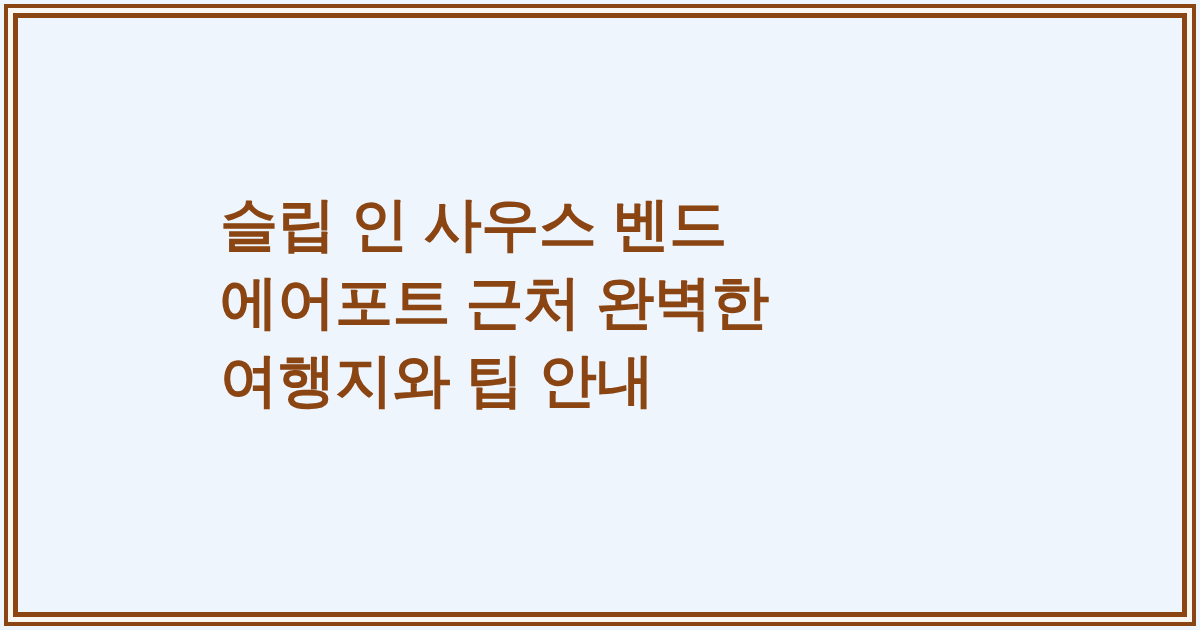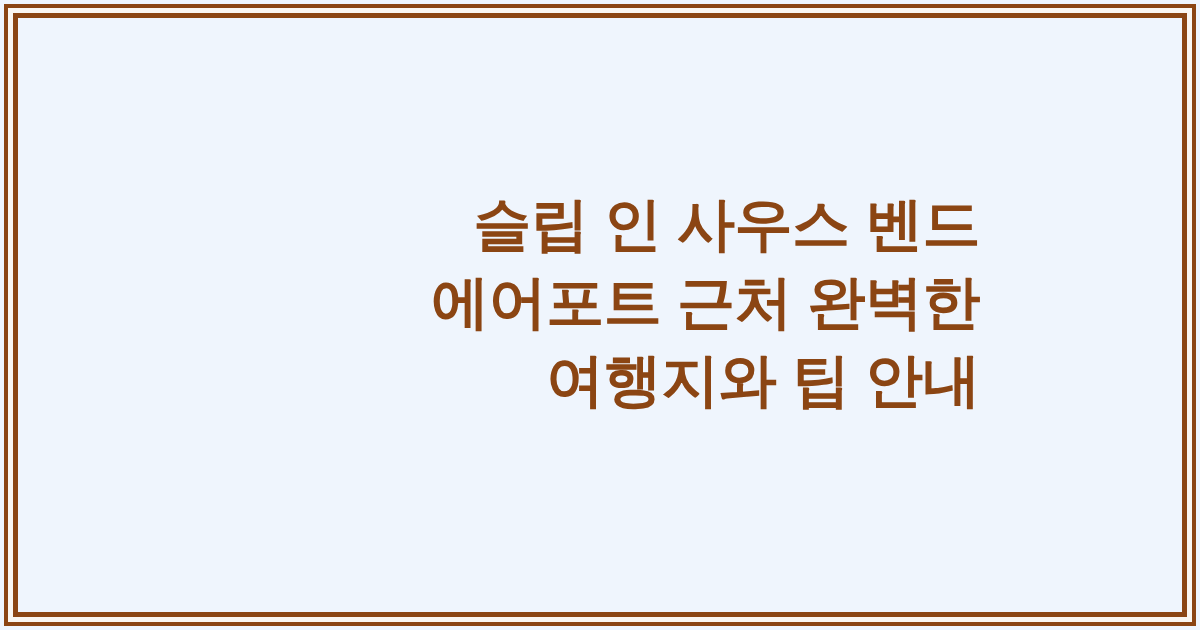--- a/index.html
+++ b/index.html
@@ -53,21 +53,21 @@
     background: #eff5fd;
     pointer-events: none;
   }
 
   
   .headline-wrap {
     position: relative;
     z-index: 2;
     width: 760px;
     margin: 0 auto;
-    text-align: right;
+    text-align: left;
     padding-bottom: 26px;
   }
 
   .headline {
     margin: 0;
     font-size: 58px;
     font-weight: 700;
     line-height: 78px;
     letter-spacing: -0.5px;
     color: #8b4513;

